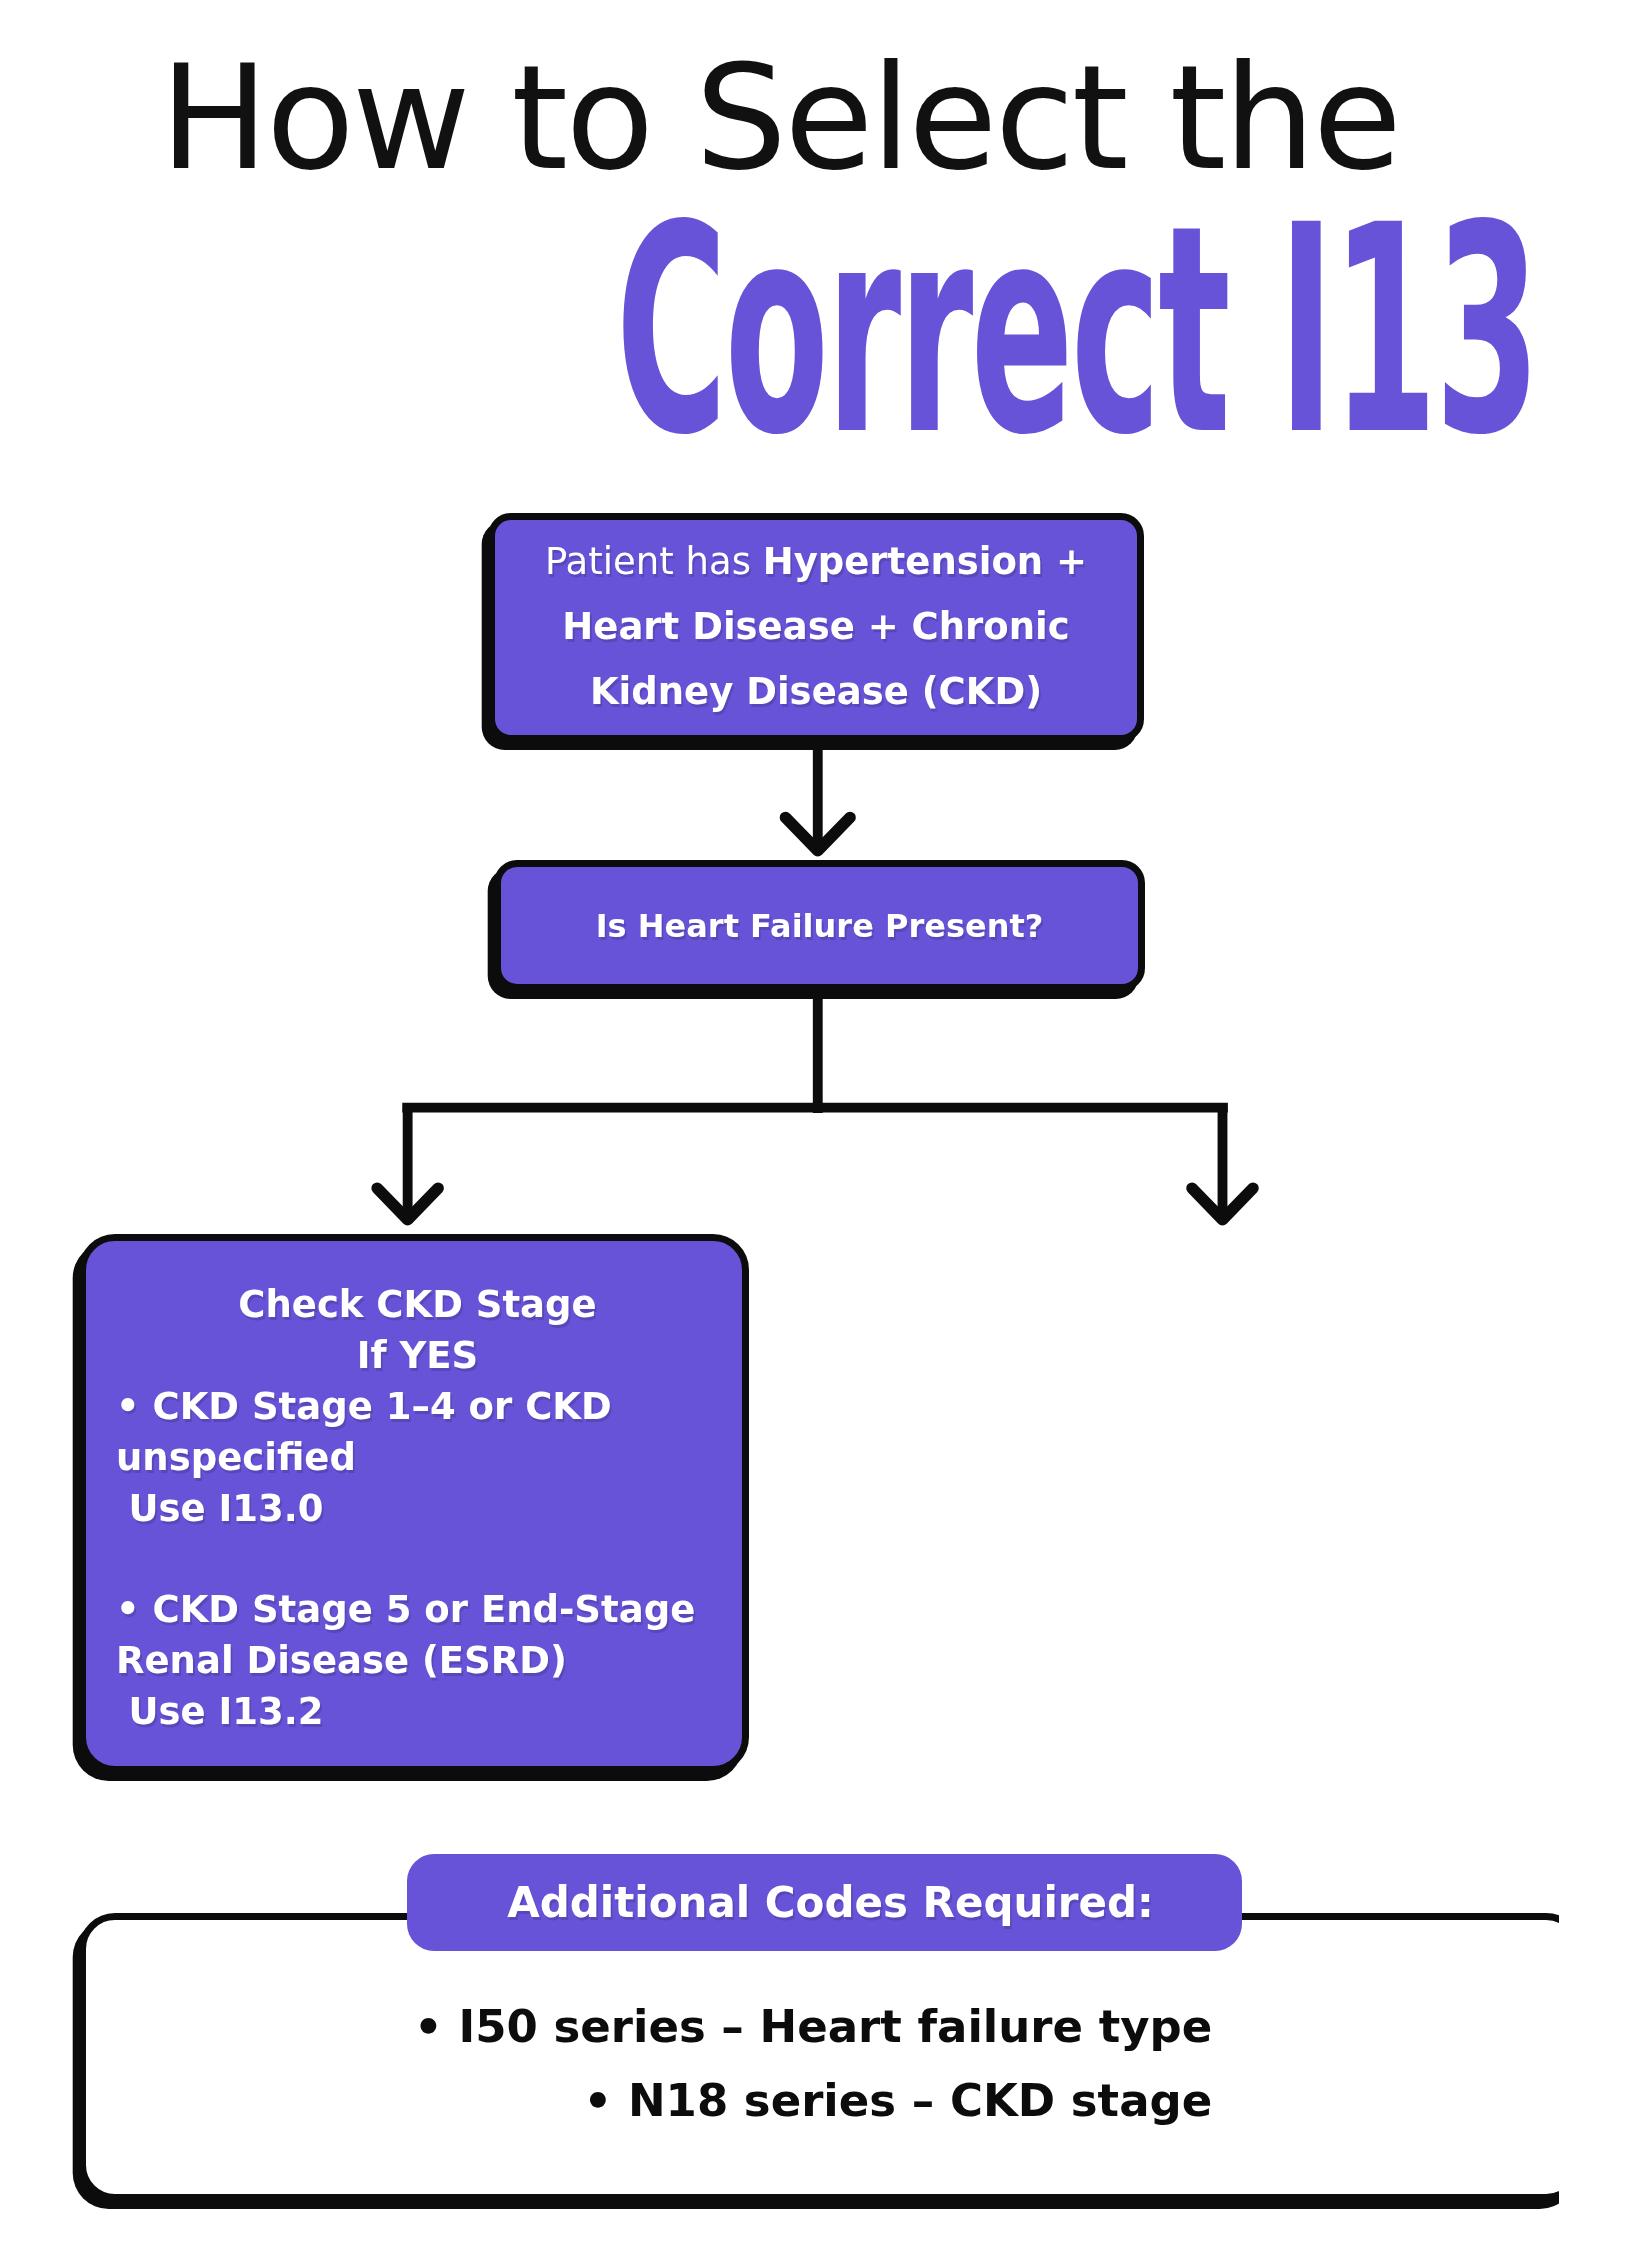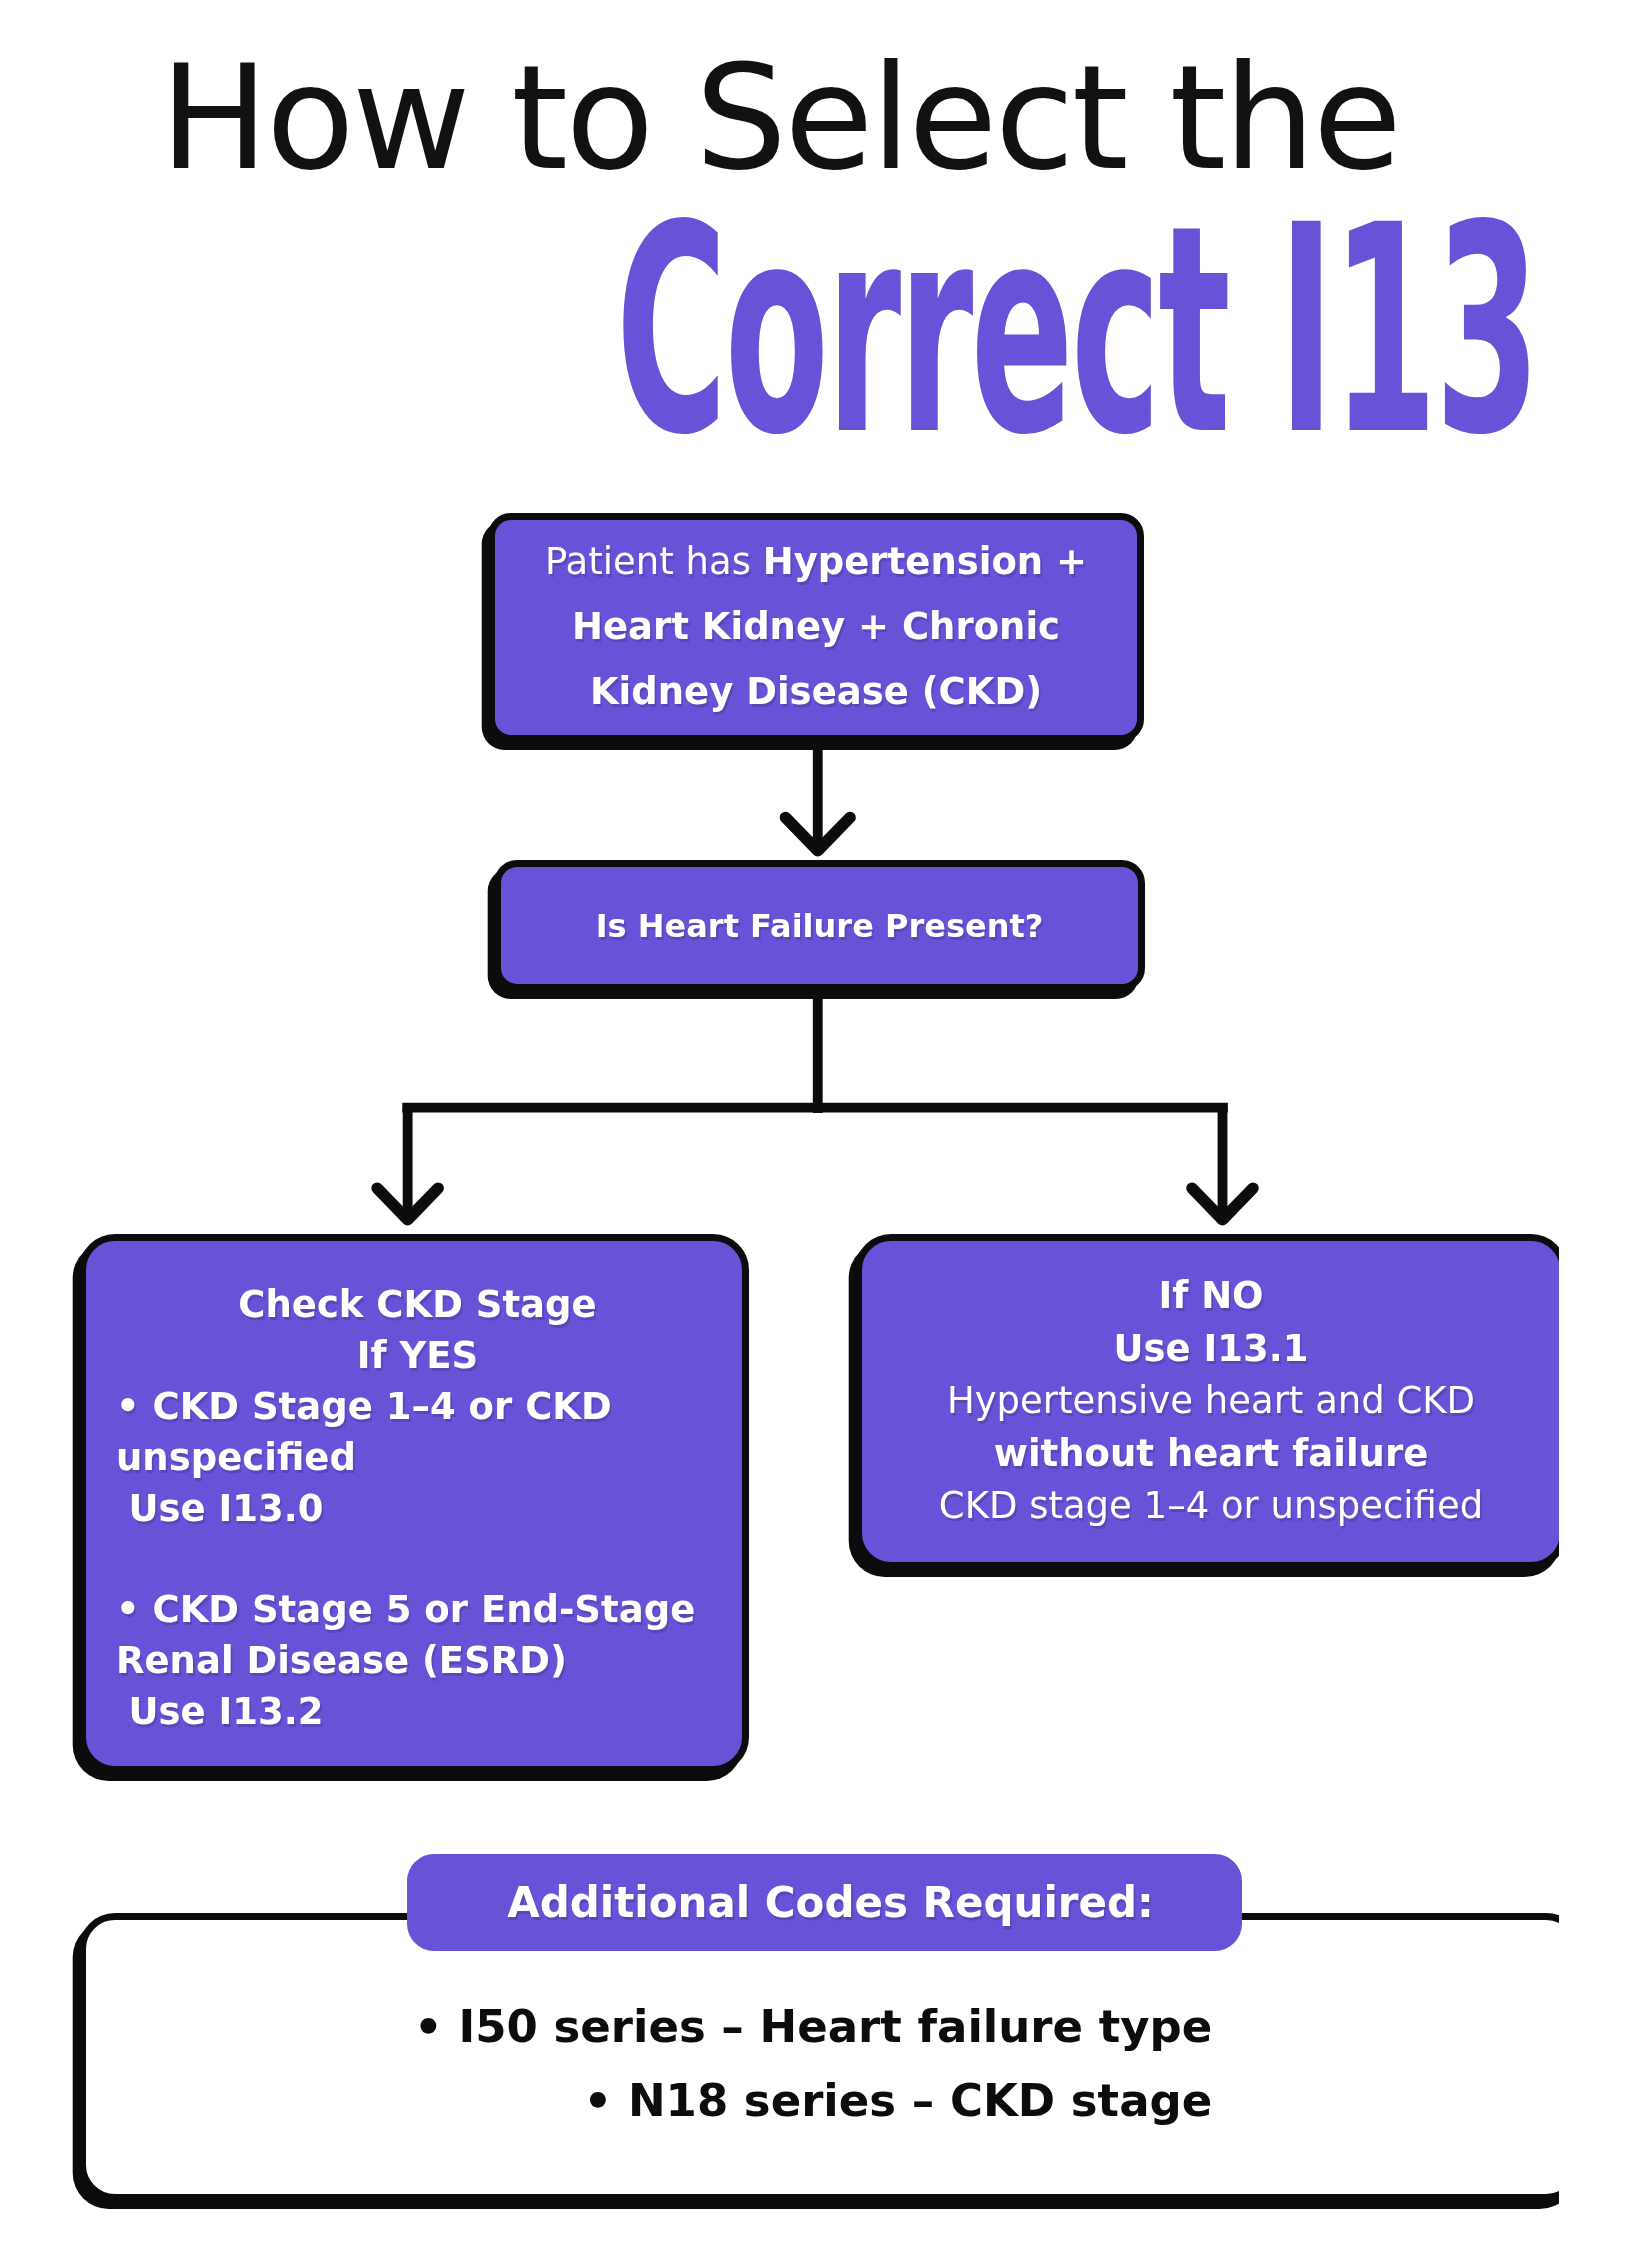--- a/index.html
+++ b/index.html
@@ -131,47 +131,40 @@
     <path class="ln" d="M913 1110 L913 1243"></path>
     <path class="ln" d="M449 1237 L1371 1237"></path>
     <path class="ln" d="M455 1237 L455 1360"></path>
     <path class="chev" d="M421 1327 L455 1362 L489 1327"></path>
     <path class="ln" d="M1365 1237 L1365 1360"></path>
     <path class="chev" d="M1331 1327 L1365 1362 L1399 1327"></path>
   </svg>
 
   <div class="flow-box box-start">
     <div><span class="reg">Patient has </span><span class="b">Hypertension +</span></div>
-    <div class="b">Heart Kidney + Chronic</div>
+    <div class="b">Heart Disease + Chronic</div>
     <div class="b">Kidney Disease (CKD)</div>
   </div>
 
   <div class="flow-box box-question">
     <span>Is Heart Failure Present?</span>
   </div>
 
   <div class="flow-box box-yes">
     <div class="center">Check CKD Stage</div>
     <div class="center">If YES</div>
     <div class="bullet">• CKD Stage 1–4 or CKD</div>
     <div class="bullet">unspecified</div>
     <div class="use">Use I13.0</div>
     <div class="spacer"></div>
     <div class="bullet">• CKD Stage 5 or End-Stage</div>
     <div class="bullet">Renal Disease (ESRD)</div>
     <div class="use">Use I13.2</div>
   </div>
 
-  <div class="flow-box box-no">
-    <div class="b">If NO</div>
-    <div class="b">Use I13.1</div>
-    <div class="reg">Hypertensive heart and CKD</div>
-    <div class="b">without heart failure</div>
-    <div class="reg">CKD stage 1–4 or unspecified</div>
-  </div>
 
   <div class="codes-header">
     <span>Additional Codes Required:</span>
   </div>
   <div class="codes-box"></div>
   <div class="codes-list">
     <div>• I50 series – Heart failure type</div>
     <div>• N18 series – CKD stage</div>
   </div>
 

